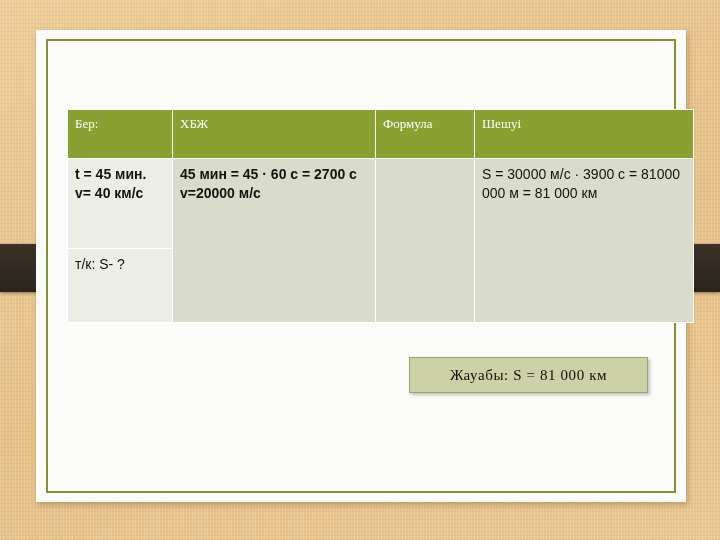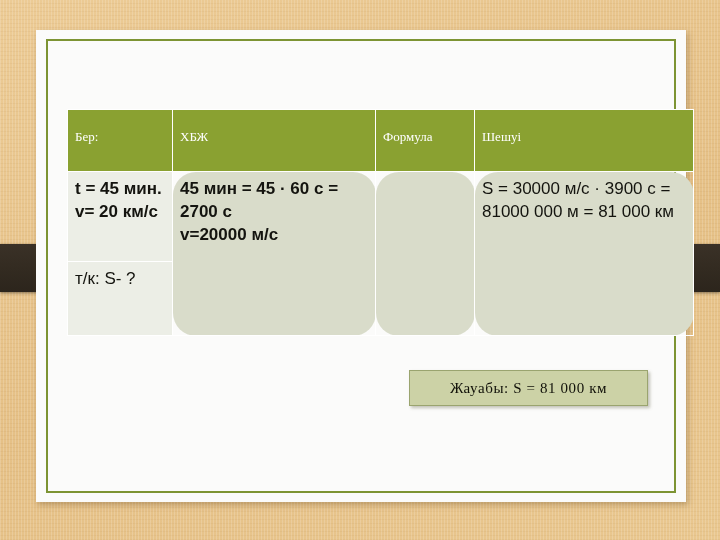--- a/index.html
+++ b/index.html
@@ -71,55 +71,55 @@
     left: 31px;
     top: 79px;
     width: 566px;
     border-collapse: collapse;
     table-layout: fixed;
   }
   .tbl td, .tbl th {
     border: 1.5px solid #ffffff;
     vertical-align: top;
     padding: 6px 7px 5px 7px;
-    font-size: 17px;
+    font-size: 14px;
     line-height: 1.35;
     color: #14140f;
     font-weight: normal;
     text-align: left;
   }
   .tbl thead th {
     background: #8aa131;
     color: #ffffff;
     height: 38px;
     font-family: "Liberation Serif", serif;
     font-size: 13px;
     font-weight: normal;
-    padding-top: 18px;
+    padding-top: 5px;
     margin-left: 48px;
   }
   .col1 { width: 90px; }
   .col2 { width: 188px; }
   .col3 { width: 84px; }
   .col4 { width: 204px; }
 
   td.light { background: #eceee6; }
   td.sage  { background: #d9dcca; }
 
   .cell-given-1 { height: 78px; }
   .cell-given-2 { height: 62px; margin-top: 25px; }
-  .cell-span    { height: 146px; border-radius: 23px; }
+  .cell-span    { height: 146px; }
 
   .b { font-weight: bold; }
 
   
   .answer-box {
     position: absolute;
     left: 373px;
-    top: 340px;
+    top: 327px;
     width: 237px;
     height: 34px;
     background: #ccd2a6;
     border: 1px solid #9aa46f;
     box-shadow: 2px 2px 3px rgba(90,90,60,0.35);
     display: flex;
     align-items: center;
     justify-content: center;
     font-family: "Liberation Serif", serif;
     font-size: 15px;
@@ -144,21 +144,21 @@
           <th class="col1">Бер:</th>
           <th class="col2">ХБЖ</th>
           <th class="col3">Формула</th>
           <th class="col4">Шешуі</th>
         </tr>
       </thead>
       <tbody>
         <tr>
           <td class="col1 light cell-given-1">
             <div class="b">t = 45 мин.</div>
-            <div class="b">v= 20 км/с</div>
+            <div class="b">v= 40 км/с</div>
           </td>
           <td class="col2 sage cell-span" rowspan="2">
             <div class="b">45 мин = 45 · 60 с = 2700 с</div>
             <div class="b">v=20000 м/с</div>
           </td>
           <td class="col3 sage cell-span" rowspan="2"></td>
           <td class="col4 sage cell-span" rowspan="2">S = 30000 м/с · 3900 с = 81000 000 м = 81 000 км</td>
         </tr>
         <tr>
           <td class="col1 light cell-given-2">т/к: S- ?</td>

